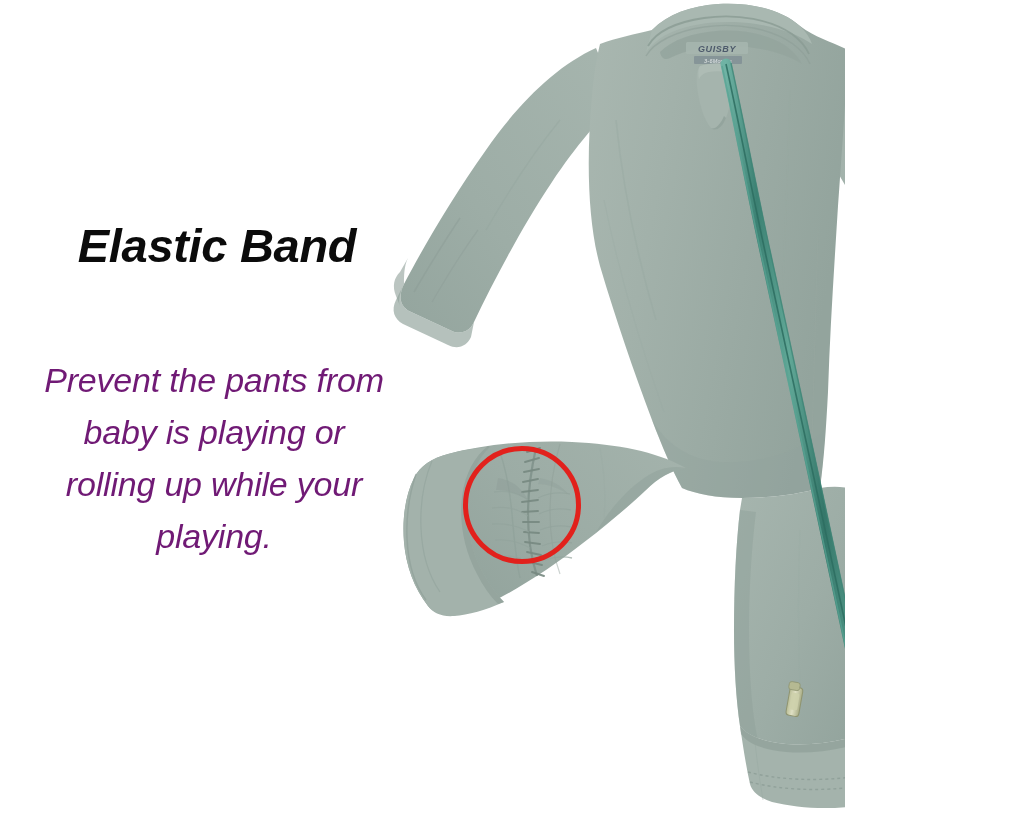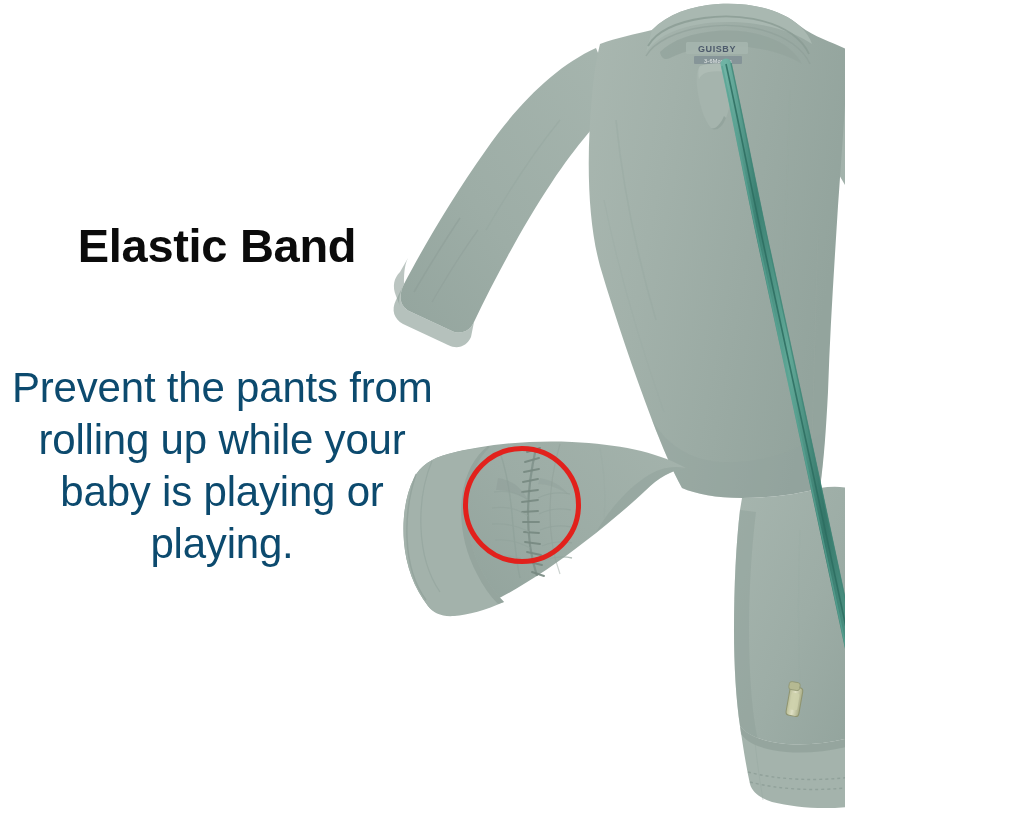--- a/index.html
+++ b/index.html
@@ -12,20 +12,21 @@
     font-family: "Liberation Sans", sans-serif;
     -webkit-font-smoothing: antialiased;
   }
 
   #canvas {
     position: relative;
     width: 845px;
     height: 815px;
     background: #ffffff;
     overflow: hidden;
+    font-style: italic;
   }
 
   
   .text-block {
     position: absolute;
     left: 4px;
     top: 222px;
     width: 420px;
     text-align: center;
   }
@@ -35,30 +36,30 @@
     padding: 0 0 0 6px;
     font-size: 47px;
     font-weight: bold;
     letter-spacing: -0.3px;
     line-height: 1.0;
     color: #0b0b0b;
     text-align: center;
   }
 
   .body-copy {
-    margin: 8px;
+    margin: 0;
     padding: 0;
     position: absolute;
     top: 132px;
     left: 0;
     width: 420px;
-    font-size: 42px;
+    font-size: 34px;
     font-weight: 400;
     line-height: 52px;
-    color: #0c4a6e;
+    color: #701a75;
     letter-spacing: -0.2px;
     text-align: center;
   }
   .body-copy .ln { display: block; white-space: nowrap; }
 
   
   #garment {
     position: absolute;
     left: 0;
     top: 0;
@@ -337,19 +338,19 @@
 
     <ellipse cx="700" cy="780" rx="0" ry="0" fill="none"></ellipse>
   </svg>
 
   <div class="annot-circle"></div>
 
   <div class="text-block">
     <h1 class="headline">Elastic Band</h1>
     <p class="body-copy">
       <span class="ln">Prevent the pants from</span>
+      <span class="ln">baby is playing or</span>
       <span class="ln">rolling up while your</span>
-      <span class="ln">baby is playing or</span>
       <span class="ln">playing.</span>
     </p>
   </div>
 
 </div>
 
 </body></html>

